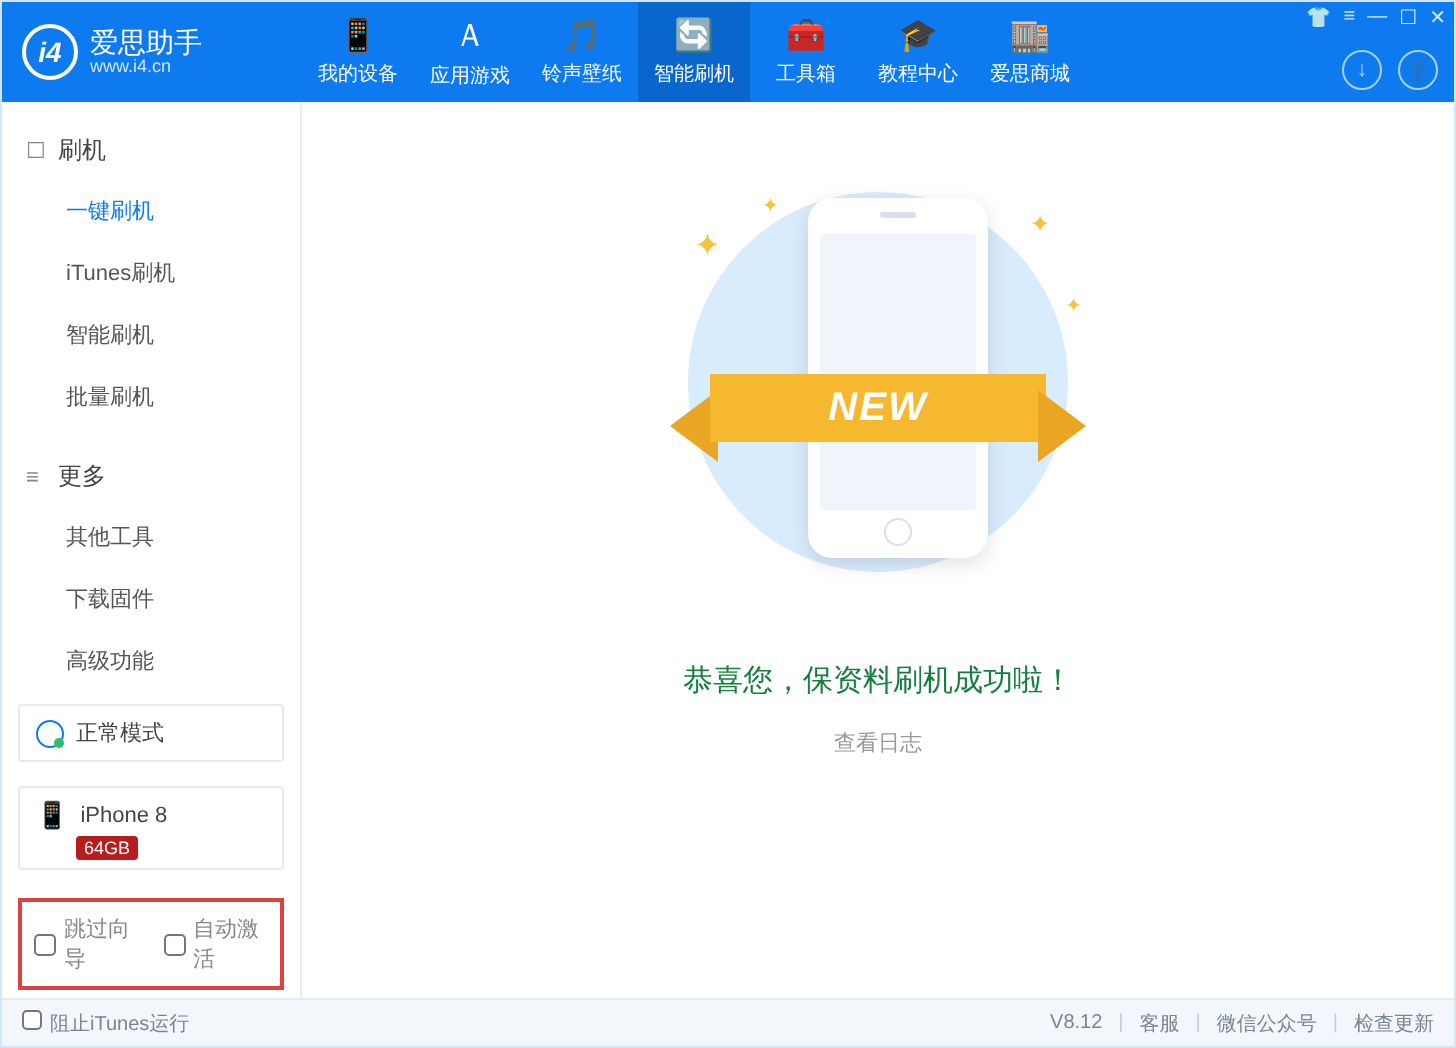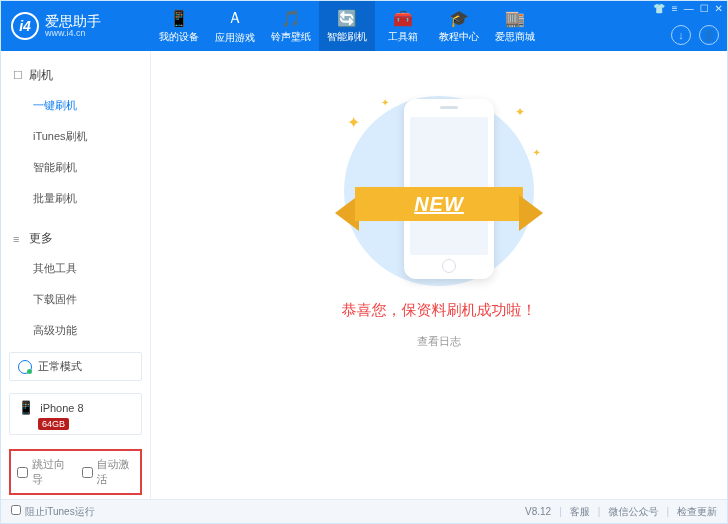--- a/index.html
+++ b/index.html
@@ -45,31 +45,31 @@
 
   
   .main { flex: 1; display: flex; flex-direction: column; align-items: center; padding-top: 40px; }
   .illus { position: relative; width: 220px; height: 200px; }
   .circle-bg { position: absolute; inset: 0; margin: auto; width: 190px; height: 190px; background: #d9ecfd; border-radius: 50%; }
   .phone { position: absolute; left: 75px; top: 8px; width: 90px; height: 180px; background: #fff; border-radius: 12px; box-shadow: 0 3px 10px rgba(0,0,0,.12); }
   .phone::before { content: ""; position: absolute; top: 7px; left: 50%; transform: translateX(-50%); width: 18px; height: 3px; background: #d8e0ea; border-radius: 2px; }
   .phone::after { content: ""; position: absolute; bottom: 6px; left: 50%; transform: translateX(-50%); width: 12px; height: 12px; border: 1.5px solid #d8e0ea; border-radius: 50%; }
   .phone .screen { position: absolute; top: 18px; left: 6px; right: 6px; bottom: 24px; background: #f0f5fb; border-radius: 2px; }
   .ribbon { position: absolute; top: 90px; left: 10px; width: 200px; height: 48px; }
-  .ribbon-band { position: absolute; top: 6px; left: 16px; width: 168px; height: 34px; background: #f6b82e; display: flex; align-items: center; justify-content: center; color: #fff; font-weight: 800; font-size: 20px; font-style: italic; letter-spacing: 1px; text-decoration: underline; }
+  .ribbon-band { position: absolute; top: 6px; left: 16px; width: 168px; height: 34px; background: #f6b82e; display: flex; align-items: center; justify-content: center; color: #fff; font-weight: 800; font-size: 20px; font-style: italic; letter-spacing: 1px; }
   .ribbon-l, .ribbon-r { position: absolute; top: 14px; width: 0; height: 0; border-top: 18px solid transparent; border-bottom: 18px solid transparent; }
   .ribbon-l { left: -4px; border-right: 24px solid #e8a623; }
   .ribbon-r { right: -4px; border-left: 24px solid #e8a623; }
   .star { position: absolute; color: #f6c23e; }
   .star.s1 { top: 22px; left: 18px; font-size: 16px; }
   .star.s2 { top: 6px; left: 52px; font-size: 10px; }
   .star.s3 { top: 14px; right: 24px; font-size: 12px; }
   .star.s4 { top: 56px; right: 8px; font-size: 10px; }
 
-  .msg { margin-top: 10px; font-size: 15px; color: #ef4444; }
+  .msg { margin-top: 40px; font-size: 15px; color: #15803d; }
   .ok-btn { margin-top: 16px; width: 88px; height: 28px; border: 1px solid #cfd8e2; background: #fff; font-size: 12px; color: #444; cursor: pointer; }
   .log-link { margin-top: 14px; font-size: 11px; color: #999; cursor: pointer; }
 
   
   .footer { height: 24px; background: #f3f7fb; border-top: 1px solid #e3ebf3; display: flex; align-items: center; padding: 0 10px; font-size: 10px; color: #7a8594; }
   .footer .left { display: flex; gap: 4px; }
   .footer input { width: 10px; height: 10px; }
   .footer .right { margin-left: auto; display: flex; align-items: center; gap: 8px; }
   .footer .sep { color: #c3ced9; }
 </style>

